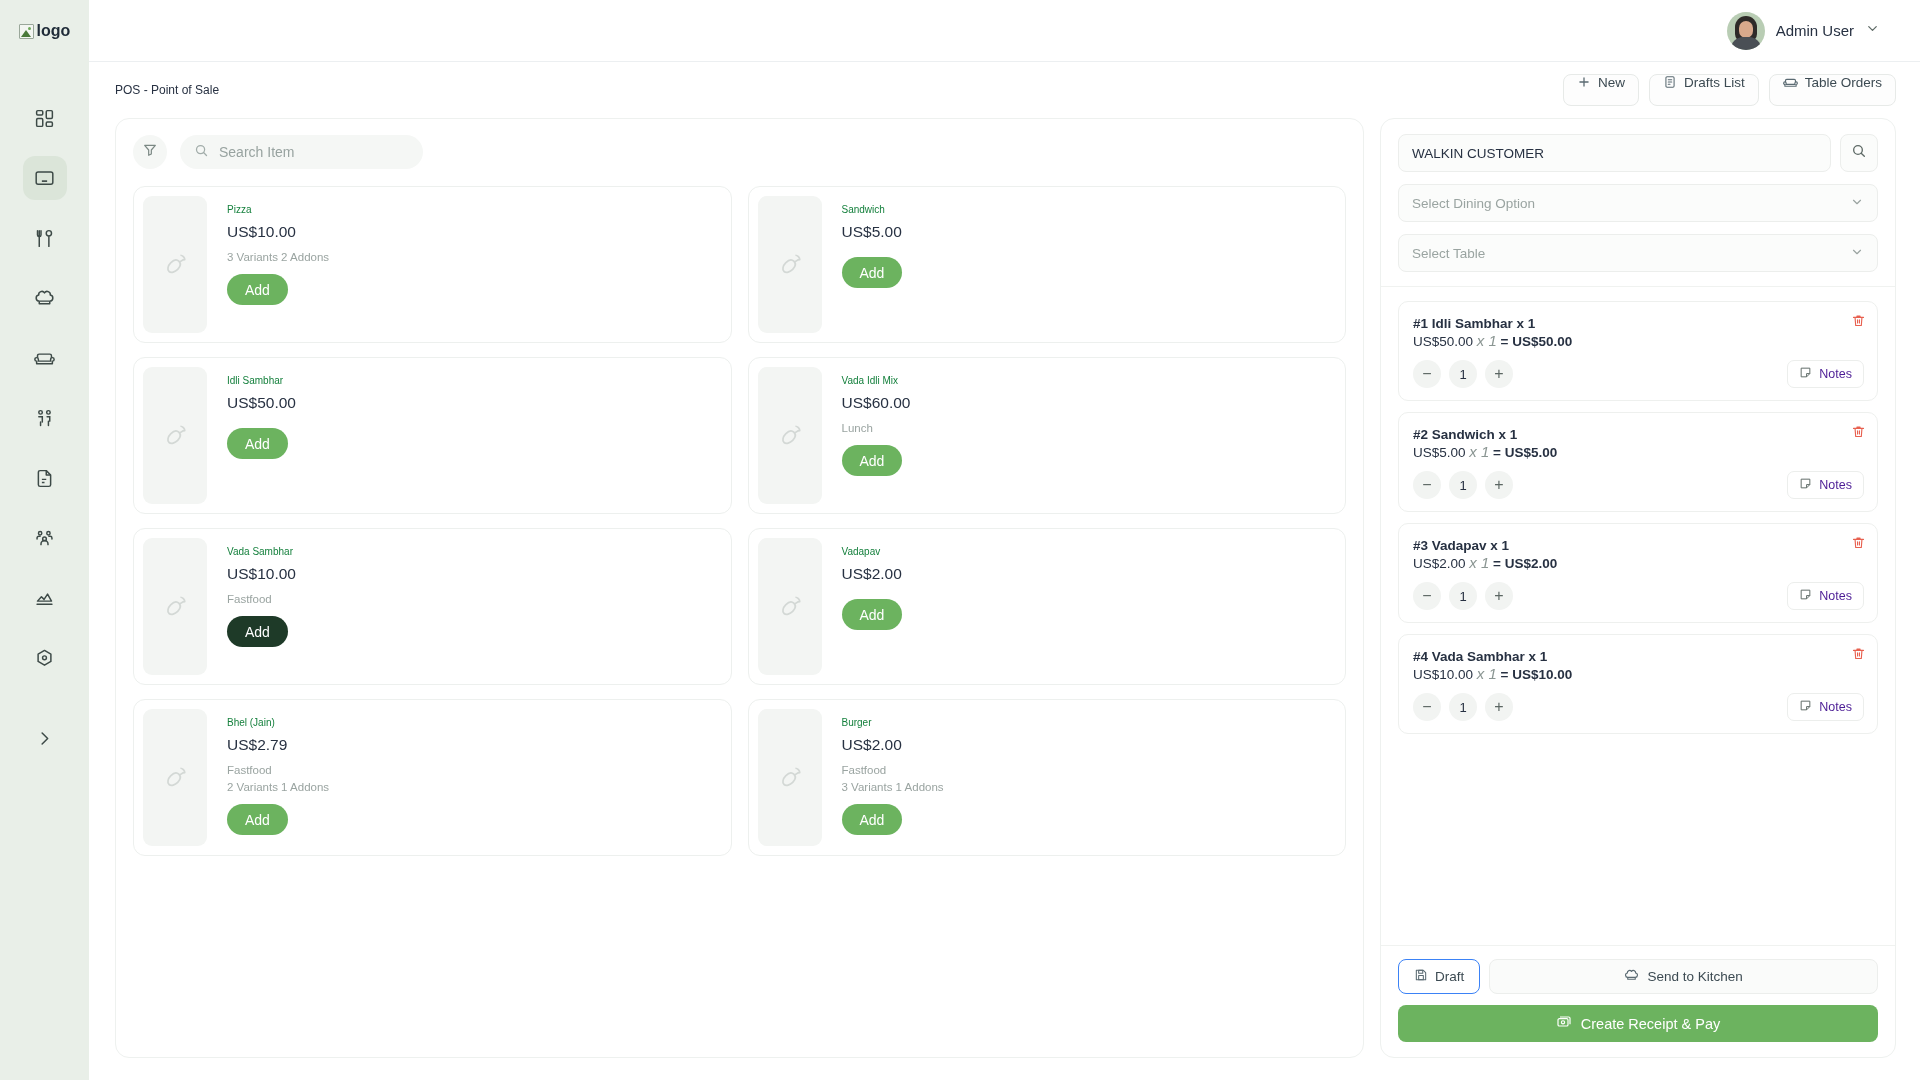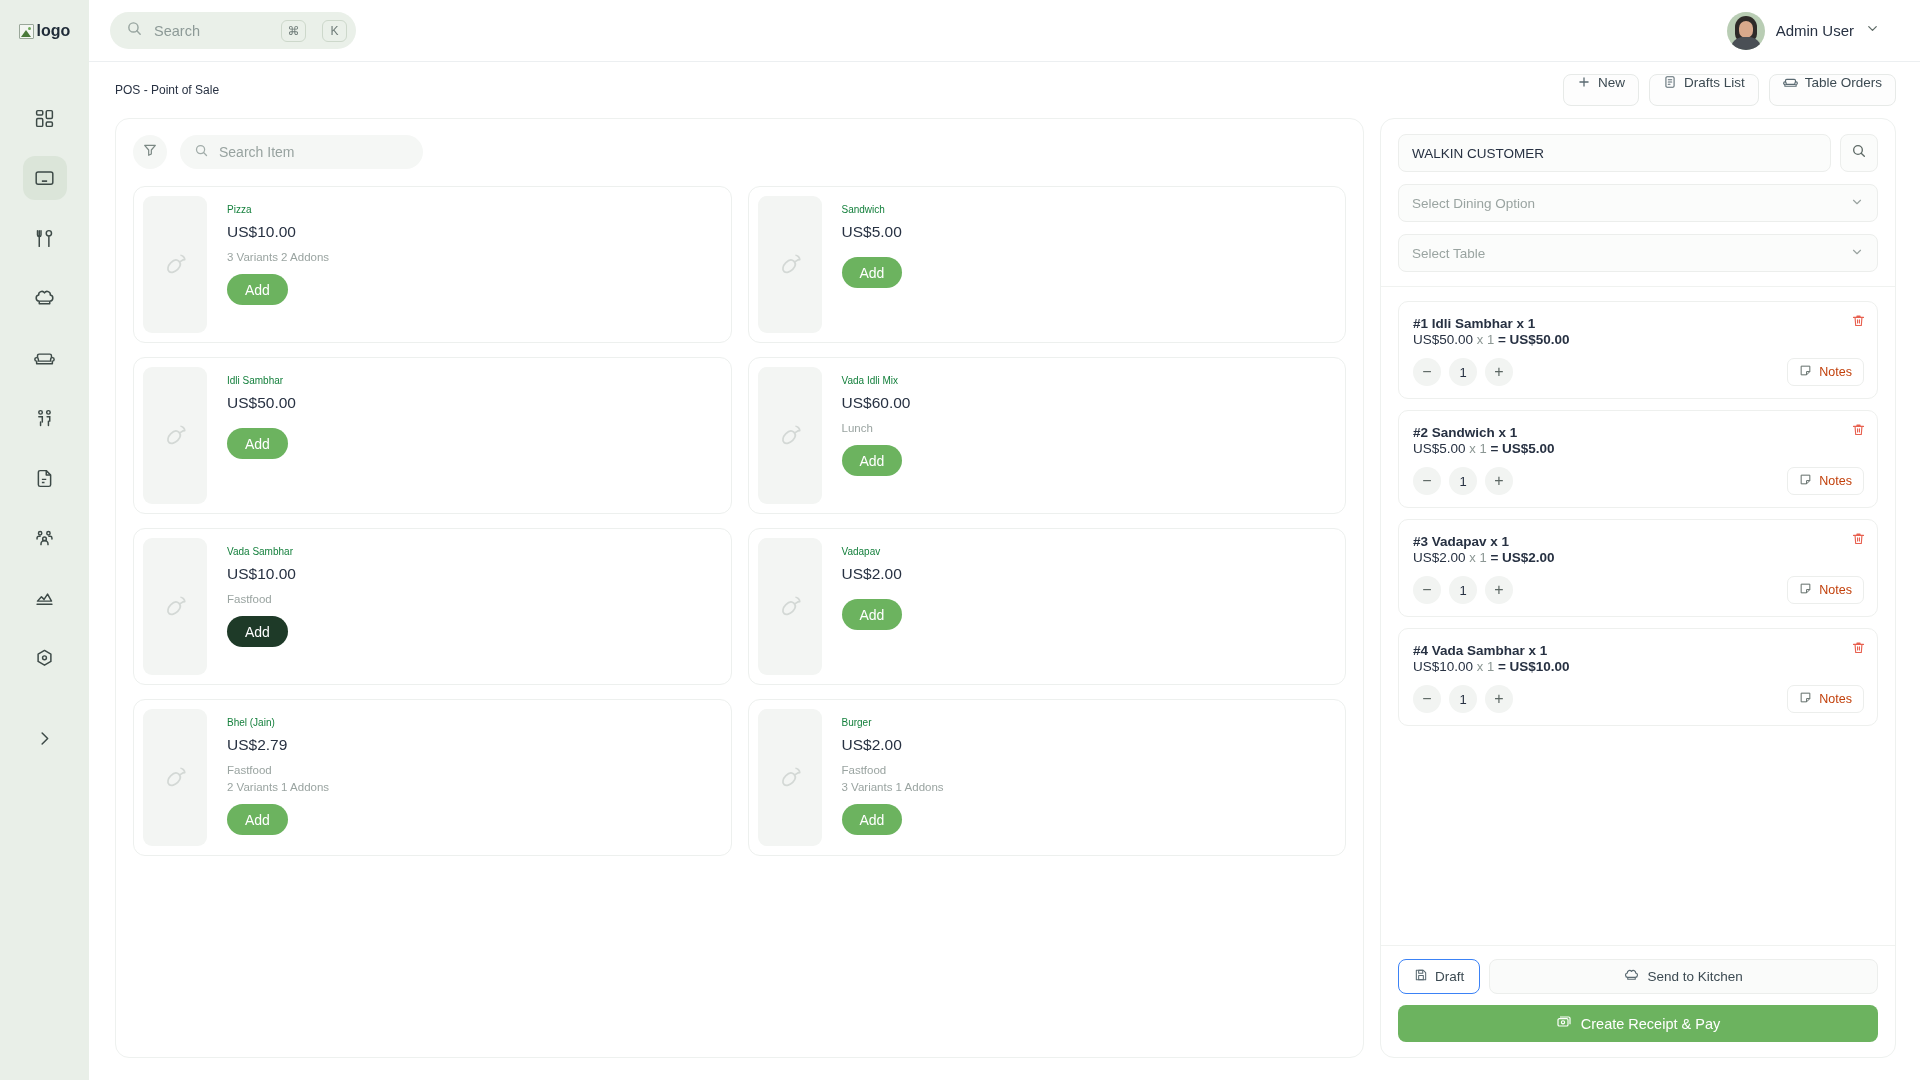--- a/index.html
+++ b/index.html
@@ -184,39 +184,39 @@
   .select-box:last-child { margin-bottom: 0; }
   .select-box .chev { margin-left: auto; }
 
   .cart-items { flex: 1; overflow: hidden; padding: 14px 17px 0; }
   .cart-item {
     border: 1px solid #eef0ee; border-radius: 10px;
     padding: 12px 13px 12px 14px; margin-bottom: 11px; position: relative;
   }
   .ci-title { font-size: 13.5px; color: #273142; margin-bottom: 5px; padding-right: 26px; font-weight: bold; }
   .ci-calc { font-size: 13.5px; color: #273142; margin-bottom: 11px; }
-  .ci-calc .mult { font-size: 13px; color: #8b9693; }
+  .ci-calc .mult { font-size: 15px; color: #8b9693; font-style: italic; }
   .ci-calc .total { font-weight: 700; }
   .ci-row { display: flex; align-items: center; }
   .stepper { display: flex; align-items: center; gap: 8px; }
   .step-btn {
     width: 28px; height: 28px; border-radius: 50%; background: #f2f4f2;
     border: none; display: flex; align-items: center; justify-content: center;
     cursor: pointer; color: #5b6663; font-size: 16px; line-height: 1;
     font-family: "Liberation Sans", sans-serif;
   }
   .step-qty {
     width: 28px; height: 28px; border-radius: 50%; background: #f2f4f2;
     display: flex; align-items: center; justify-content: center;
     font-size: 13px; color: #273142;
   }
   .notes-btn {
     margin-left: auto; display: inline-flex; align-items: center; gap: 7px;
     height: 28px; padding: 0 11px; border-radius: 7px; border: 1px solid #eceeec;
-    background: #fff; font-size: 12.5px; color: #c2410c; cursor: pointer;
+    background: #fff; font-size: 12.5px; color: #4c1d95; cursor: pointer;
   }
   .trash-btn {
     position: absolute; top: 11px; right: 11px; background: none;
     border: none; cursor: pointer; padding: 0; line-height: 0;
   }
 
   .cart-foot { border-top: 1px solid #f0f2f0; padding: 13px 17px 15px; }
   .foot-row { display: flex; gap: 9px; margin-bottom: 11px; }
   .draft-btn {
     display: inline-flex; align-items: center; justify-content: center; gap: 7px;
@@ -342,31 +342,20 @@
             <path d="M9 5l7 7-7 7"></path>
           </svg>
         </span>
       </div>
     </nav>
   </aside>
 
   <div class="main">
 
     <header class="topbar">
-      <div class="search-pill">
-        <span>
-          <svg width="17" height="17" viewBox="0 0 24 24" fill="none" stroke="#97a49f" stroke-width="2" stroke-linecap="round">
-            <circle cx="10.5" cy="10.5" r="6.5"></circle>
-              <path d="M20 20l-4.7-4.7"></path>
-          </svg>
-        </span>
-        <span class="search-pill-text">Search</span>
-        <span class="kbd">⌘</span>
-        <span class="kbd">K</span>
-      </div>
       <div class="topbar-right">
         <div class="user-pill">
           <span class="avatar">
             <span class="hair"></span>
               <span class="face"></span>
               <span class="body"></span>
           </span>
           <span class="user-name">Admin User</span>
           <span>
             <svg width="15" height="15" viewBox="0 0 24 24" fill="none" stroke="#5e6a66" stroke-width="2" stroke-linecap="round" stroke-linejoin="round">

